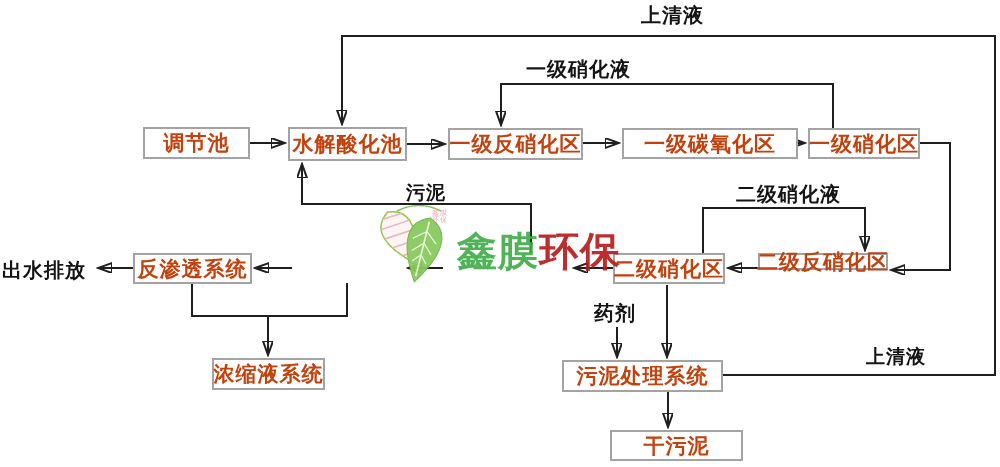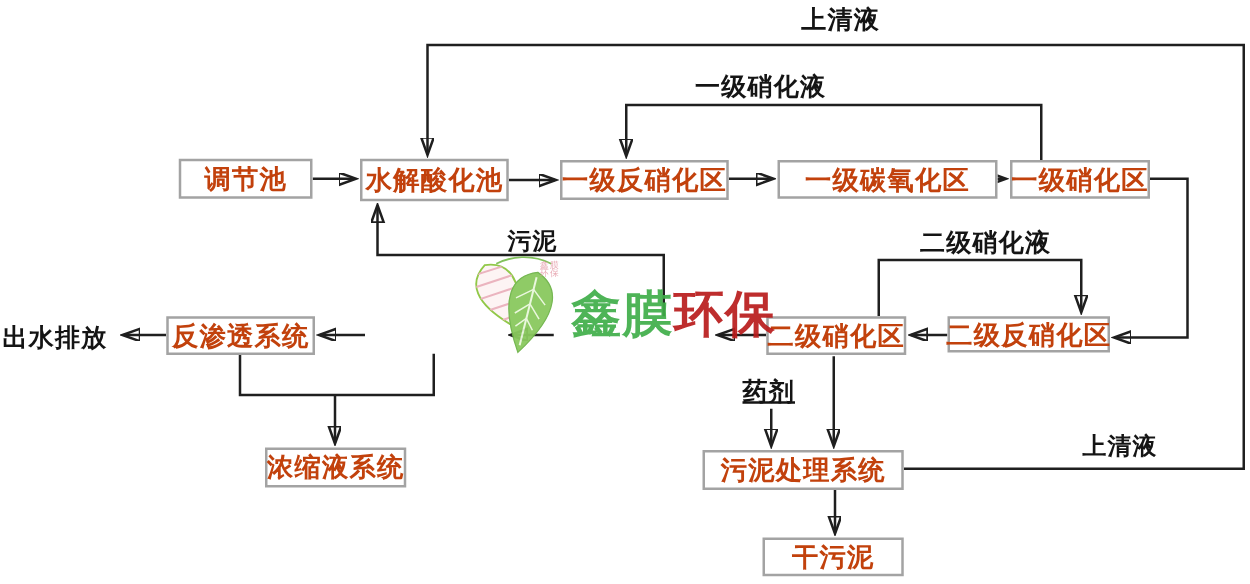--- a/index.html
+++ b/index.html
@@ -116,21 +116,21 @@
     </div>
 
   <div class="node" style="left:622px;top:128px;width:176px;height:31px;">
     <span>一级碳氧化区</span>
     </div>
 
   <div class="node" style="left:808px;top:128px;width:112px;height:31px;">
     <span>一级硝化区</span>
     </div>
 
-  <div class="node" style="left:758px;top:253px;width:130px;height:29px;">
+  <div class="node" style="left:758px;top:253px;width:130px;height:17px;">
     <span>二级反硝化区</span>
     </div>
 
   <div class="node" style="left:613px;top:253px;width:112px;height:31px;">
     <span>二级硝化区</span>
     </div>
 
 
 
   <div class="node" style="left:133px;top:253px;width:119px;height:31px;">
@@ -138,30 +138,30 @@
     </div>
 
   <div class="node" style="left:212px;top:358px;width:113px;height:32px;">
     <span>浓缩液系统</span>
     </div>
 
   <div class="node" style="left:562px;top:360px;width:161px;height:32px;">
     <span>污泥处理系统</span>
     </div>
 
-  <div class="node" style="left:610px;top:430px;width:113px;height:31px;">
+  <div class="node" style="left:610px;top:430px;width:133px;height:31px;">
     <span>干污泥</span>
     </div>
 
   <div class="flabel" style="left:641px;top:2px;">上清液</div>
-  <div class="flabel" style="left:556px;top:56px;">一级硝化液</div>
+  <div class="flabel" style="left:526px;top:56px;">一级硝化液</div>
   <div class="flabel" style="left:406px;top:180px;font-size:19px;">污泥</div>
   <div class="flabel" style="left:736px;top:181px;">二级硝化液</div>
   <div class="flabel" style="left:2px;top:257px;">出水排放</div>
-  <div class="flabel" style="left:594px;top:300px;text-decoration:underline;">药剂</div>
+  <div class="flabel" style="left:594px;top:300px;">药剂</div>
   <div class="flabel" style="left:866px;top:344px;font-size:19px;">上清液</div>
 
   <div class="wm" id="wm-leaf">
     <svg width="92" height="84" viewBox="0 0 92 84">
       <defs>
         <clipPath id="leafclip">
           <path d="M33,4 C50,10 57,26 33,62 C9,26 16,10 33,4 Z" transform="rotate(-28 33 30)"></path>
         </clipPath>
       </defs>
 

